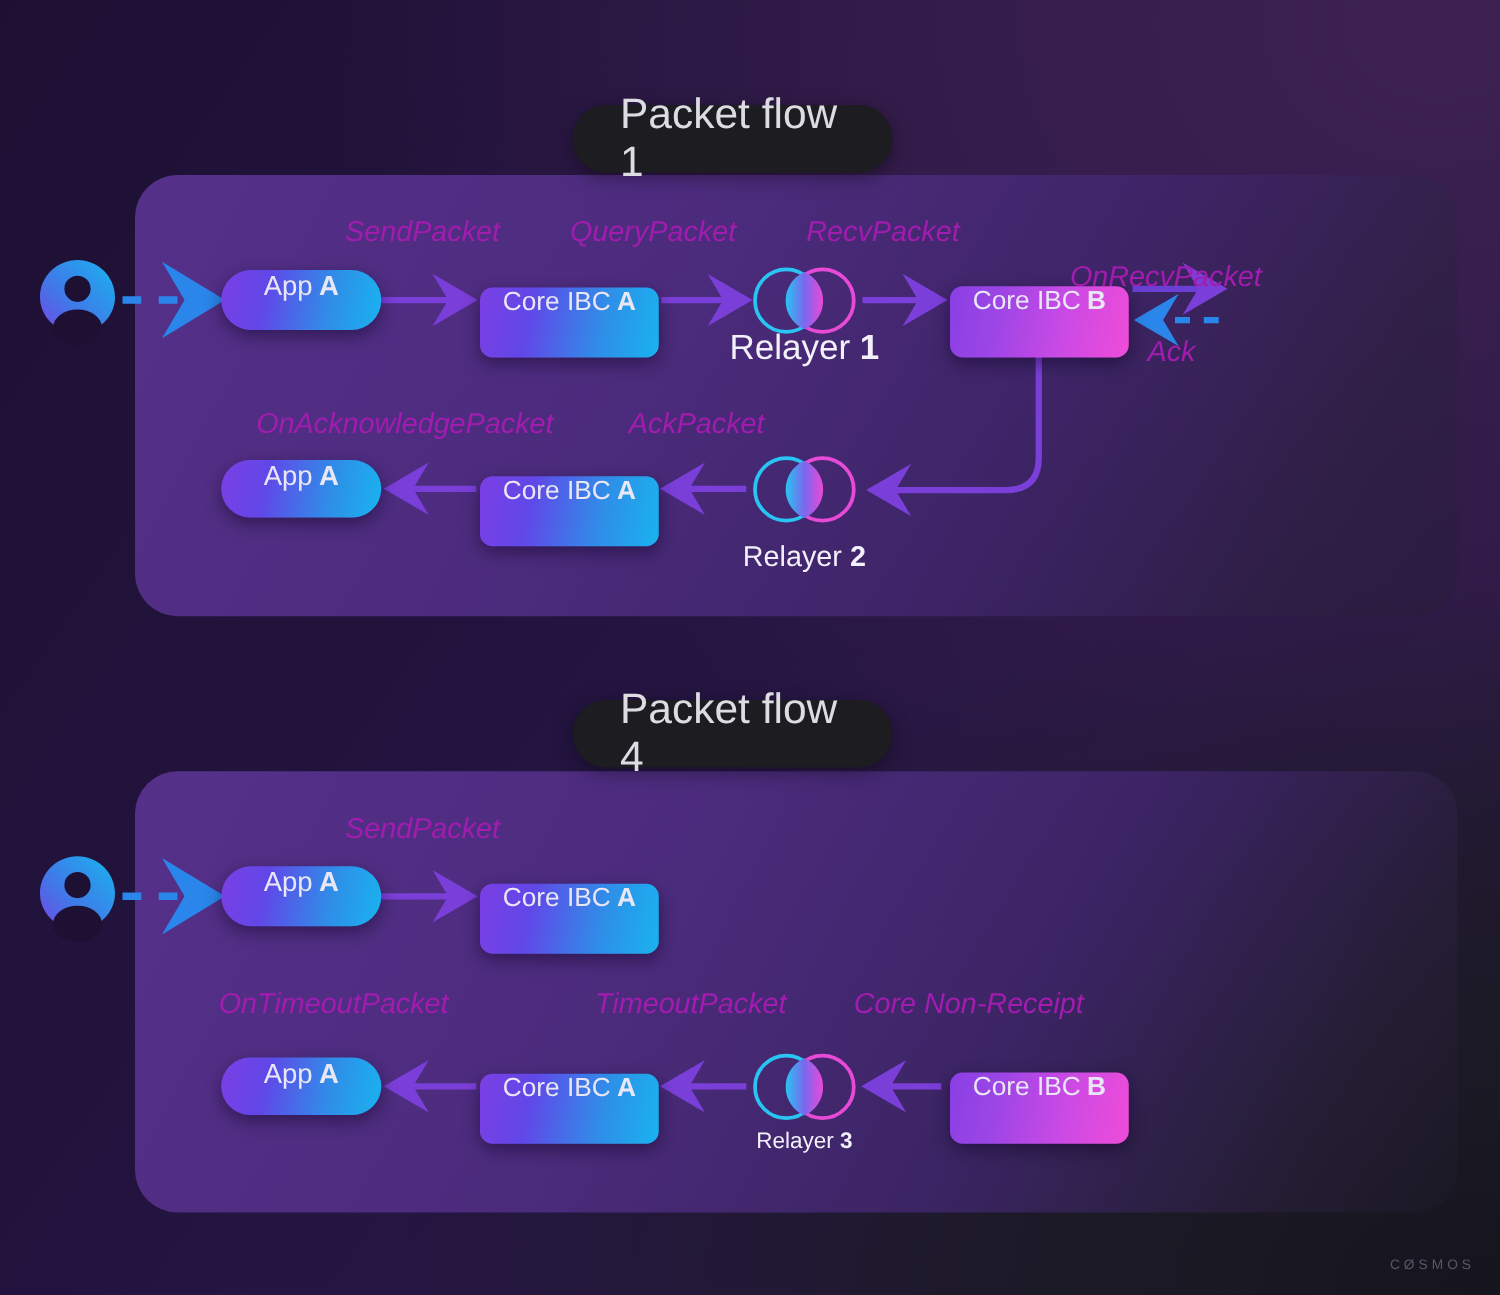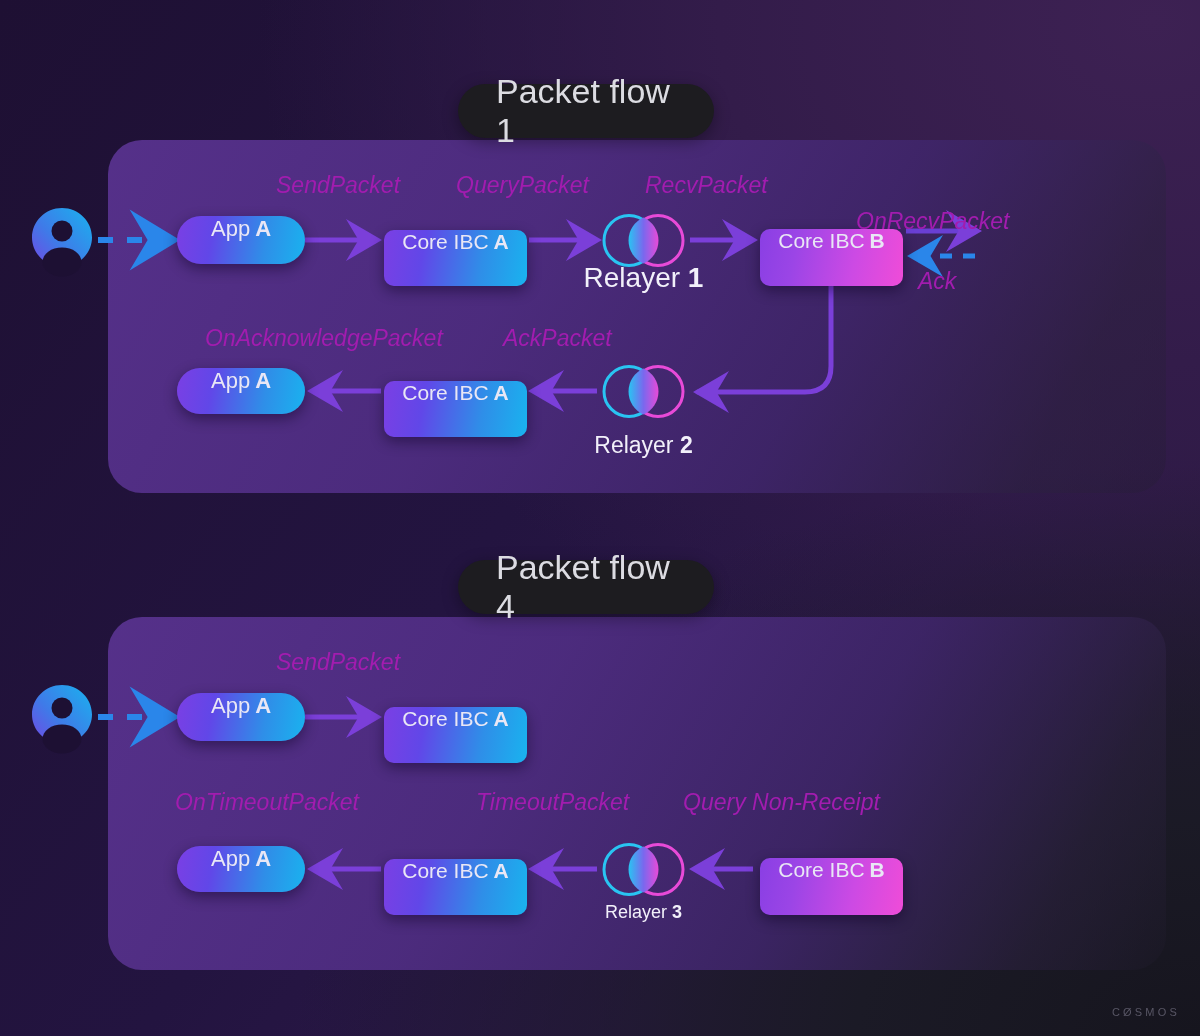--- a/index.html
+++ b/index.html
@@ -271,21 +271,21 @@
 
   <div class="node pill g-blue" style="left:177px; top:693px; width:128px; height:48px;">
     <span class="lbl" style="font-size:22px;"><span>App</span><b>A</b></span>
   </div>
   <div class="node rect g-blue" style="left:384px; top:689px; width:143px; height:56px;">
     <span class="lbl" style="font-size:21px;"><span>Core IBC</span><b>A</b></span>
   </div>
 
   <div class="mlabel" style="left:175px; top:789px;">OnTimeoutPacket</div>
   <div class="mlabel" style="left:476px; top:789px;">TimeoutPacket</div>
-  <div class="mlabel" style="left:683px; top:789px;">Query Non-Receipt</div>
+  <div class="mlabel" style="left:683px; top:789px;">Core Non-Receipt</div>
 
   <div class="node pill g-blue" style="left:177px; top:846px; width:128px; height:46px;">
     <span class="lbl" style="font-size:22px;"><span>App</span><b>A</b></span>
   </div>
   <div class="node rect g-blue" style="left:384px; top:841px; width:143px; height:56px;">
     <span class="lbl" style="font-size:21px;"><span>Core IBC</span><b>A</b></span>
   </div>
   <div class="relayer" style="left:601px; top:841px; width:85px; height:57px;">
     <svg width="85" height="57" viewBox="0 0 85 57">
       <circle cx="28" cy="28.5" r="25" fill="none" stroke="#29c4f2" stroke-width="3"></circle>

